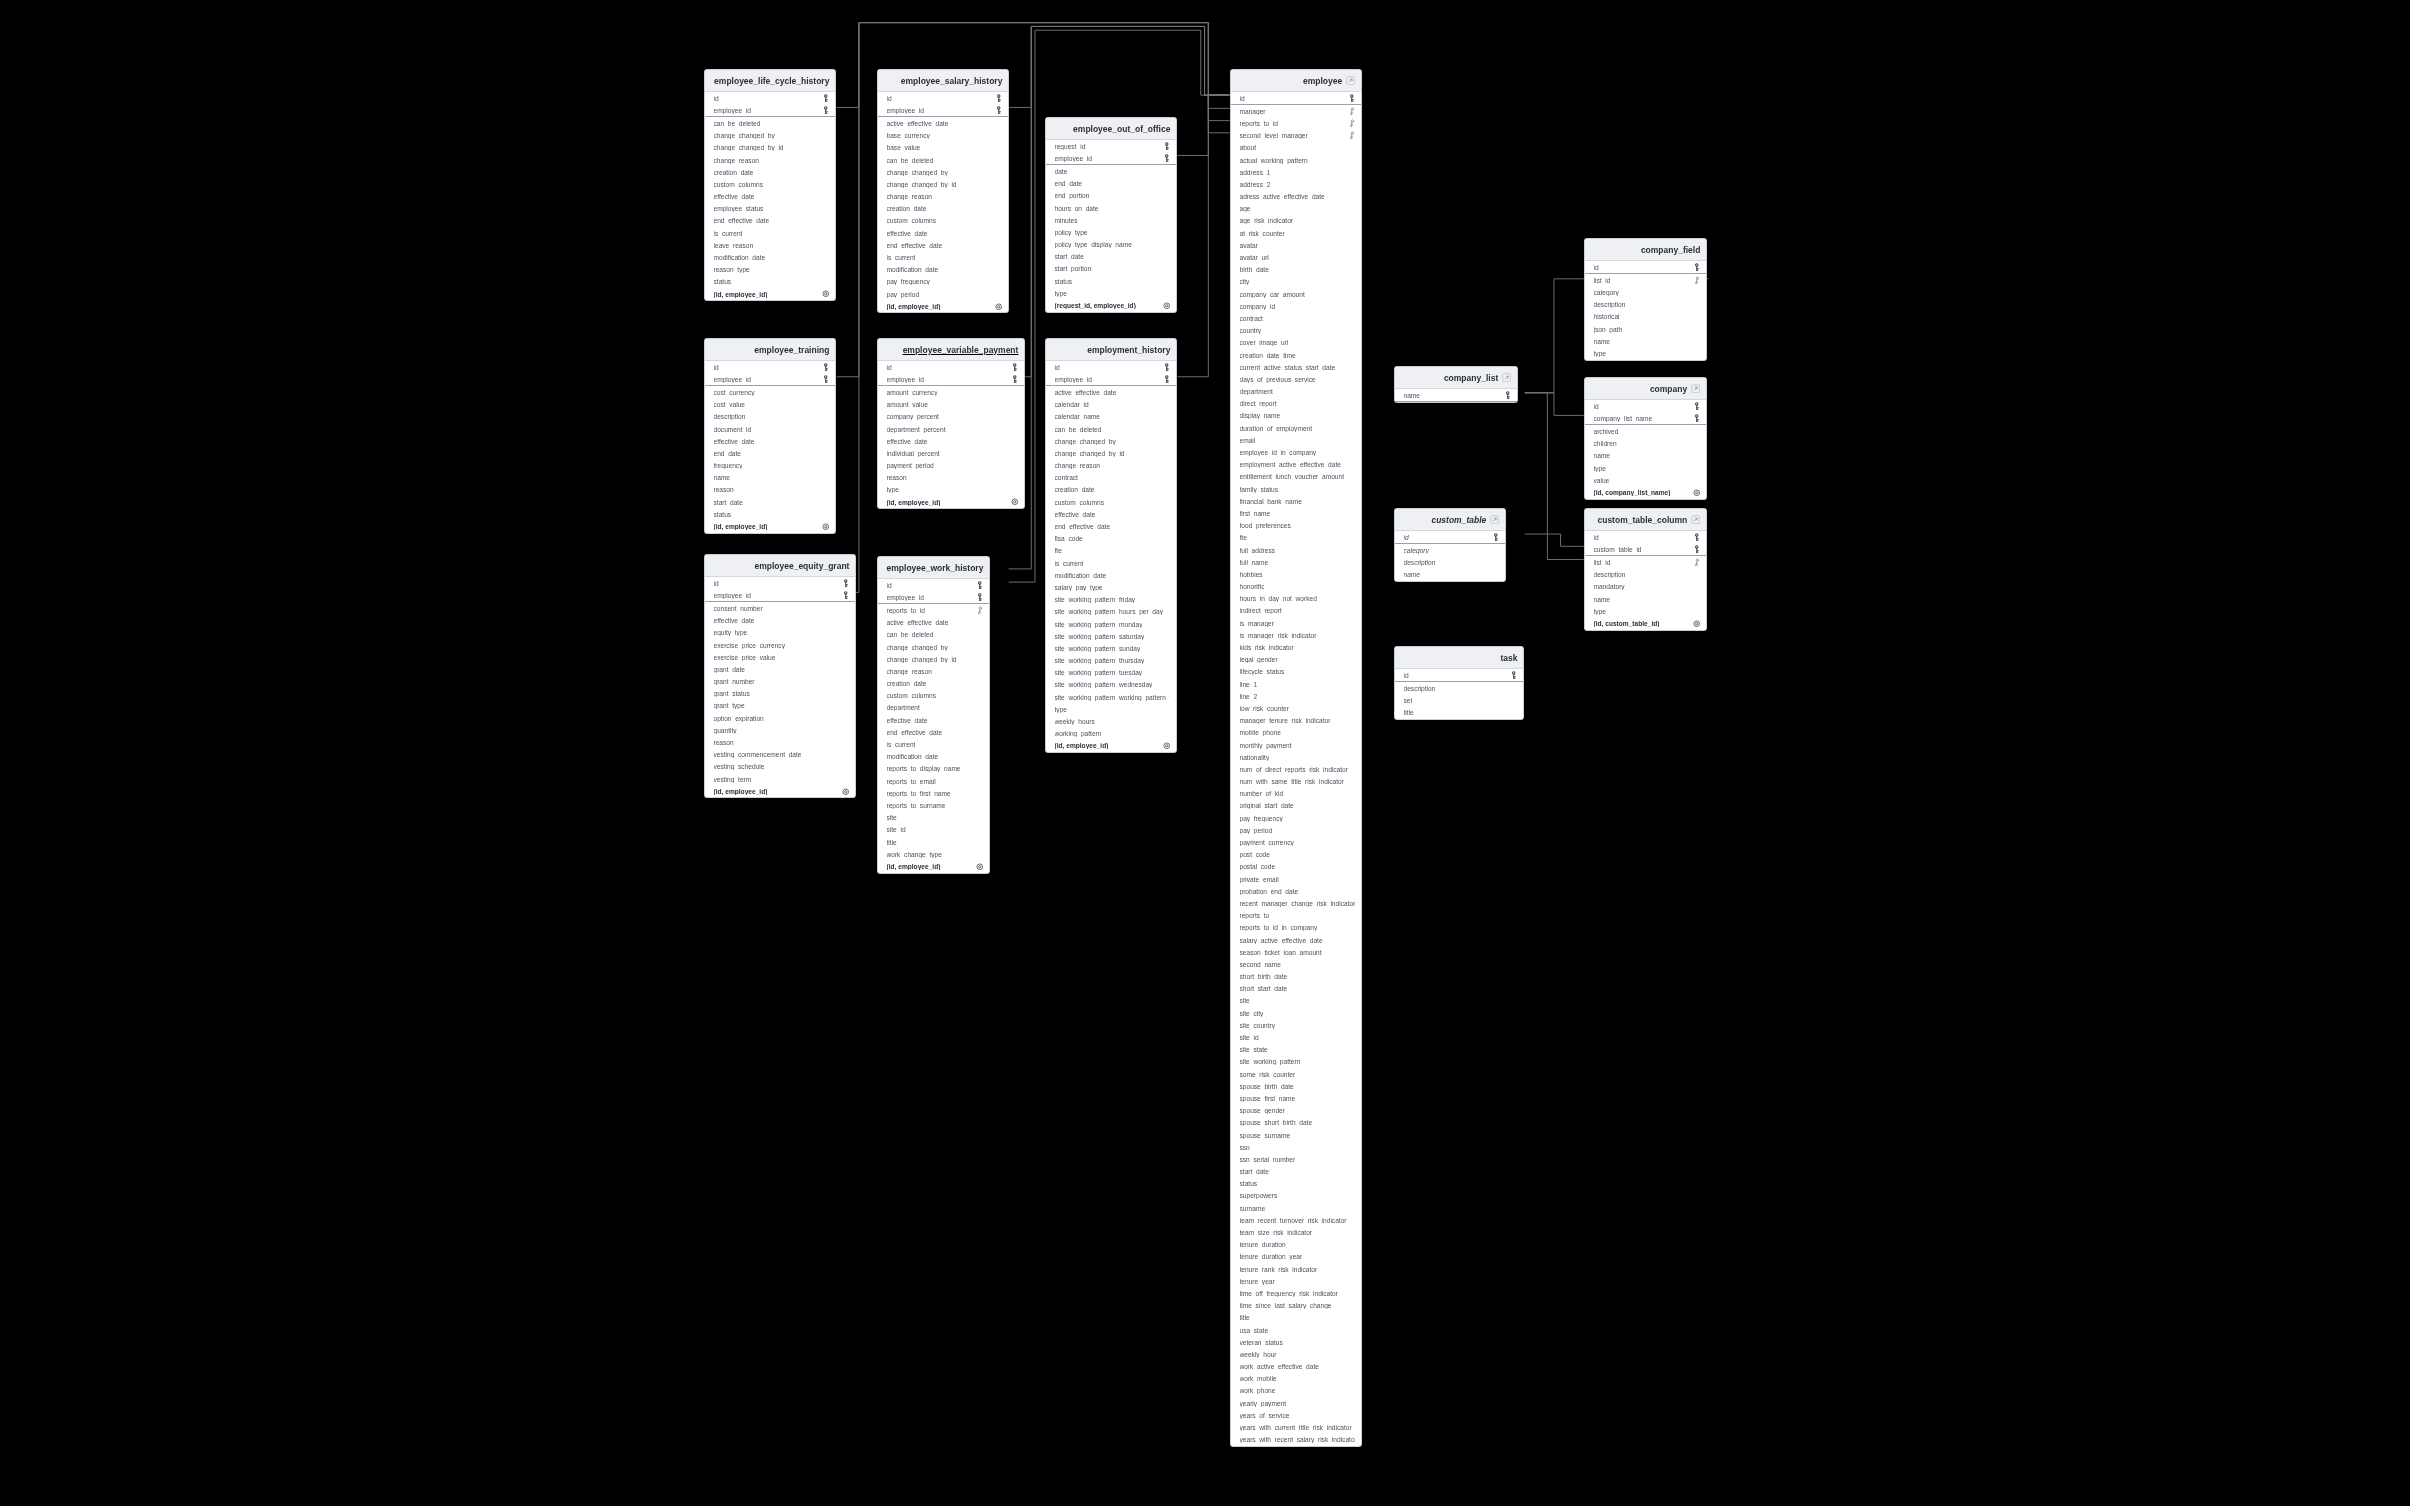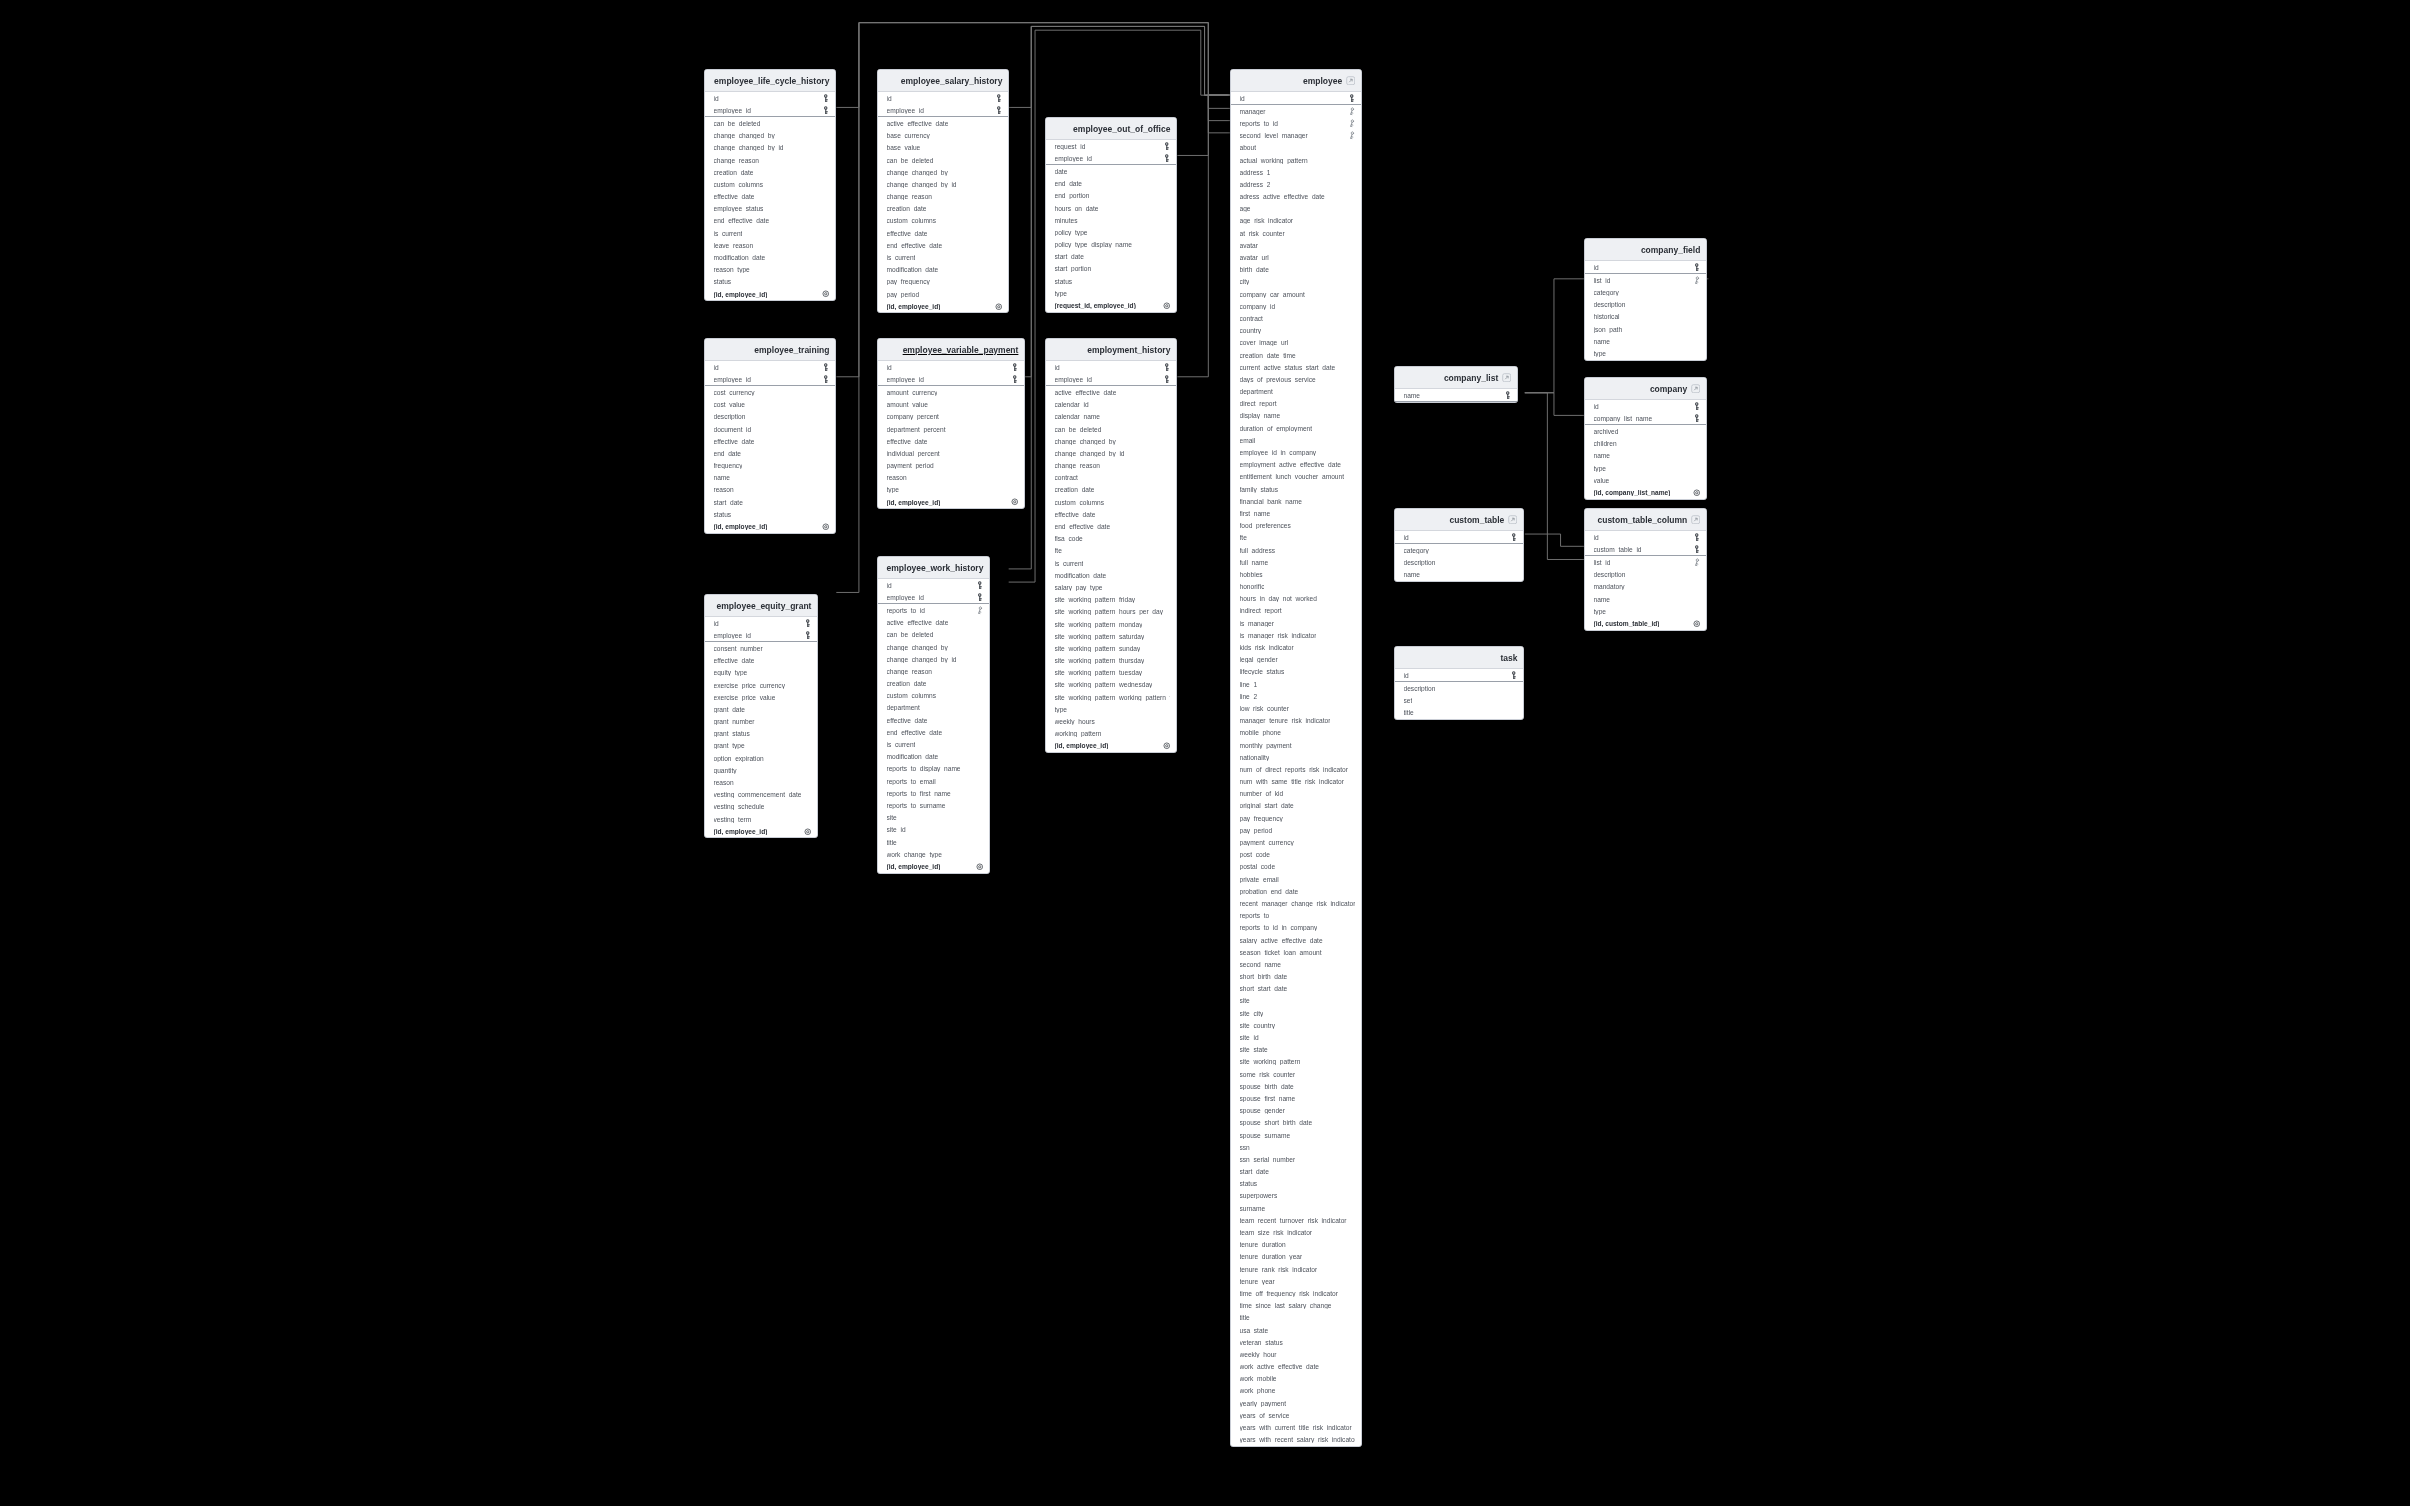--- a/index.html
+++ b/index.html
@@ -544,21 +544,21 @@
       <div class="erd-row footer">
         <span class="lbl">(id, employee_id)</span>
         <span class="icn">
           <svg width="7.5" height="7.5" viewBox="0 0 16 16">
             <circle cx="8" cy="8" r="6" fill="none" stroke="#3a3f46" stroke-width="1.6"></circle>
             <circle cx="8" cy="8" r="2.4" fill="none" stroke="#3a3f46" stroke-width="1.6"></circle>
           </svg>
         </span>
       </div>
     </div>
-    <div class="erd-table" style="left: 704px; top: 554px; width: 114px; margin-top: 40px;">
+    <div class="erd-table" style="left: 704px; top: 554px; width: 152px;">
       <div class="erd-header">
         <span>employee_equity_grant</span>
       </div>
       <div class="erd-row">
         <span class="lbl">id</span>
         <span class="icn">
           <svg width="7.5" height="8.5" viewBox="0 0 16 18">
             <g stroke="#3a3f46" stroke-width="2.2" fill="none" stroke-linecap="round">
               <circle cx="8" cy="4.2" r="2.6"></circle>
               <line x1="8" y1="7" x2="8" y2="16"></line>
@@ -1260,21 +1260,21 @@
       <div class="erd-row footer">
         <span class="lbl">(id, company_list_name)</span>
         <span class="icn">
           <svg width="7.5" height="7.5" viewBox="0 0 16 16">
             <circle cx="8" cy="8" r="6" fill="none" stroke="#3a3f46" stroke-width="1.6"></circle>
             <circle cx="8" cy="8" r="2.4" fill="none" stroke="#3a3f46" stroke-width="1.6"></circle>
           </svg>
         </span>
       </div>
     </div>
-    <div class="erd-table" style="left: 1394px; top: 508px; width: 130px;">
+    <div class="erd-table" style="left: 1394px; top: 508px; width: 112px; font-style: italic;">
       <div class="erd-header">
         <span>custom_table</span>
         <span class="icn">
           <svg width="9.4" height="9.4" viewBox="0 0 16 16">
             <rect x="1.2" y="1.2" width="13.6" height="13.6" rx="3" fill="none" stroke="#b9bec7" stroke-width="1.3"></rect>
             <path d="M5.5 10.5 L10.5 5.5 M6.8 5.5 H10.5 V9.2" fill="none" stroke="#8a9099" stroke-width="1.3"></path>
           </svg>
         </span>
       </div>
       <div class="erd-row pk-last">

